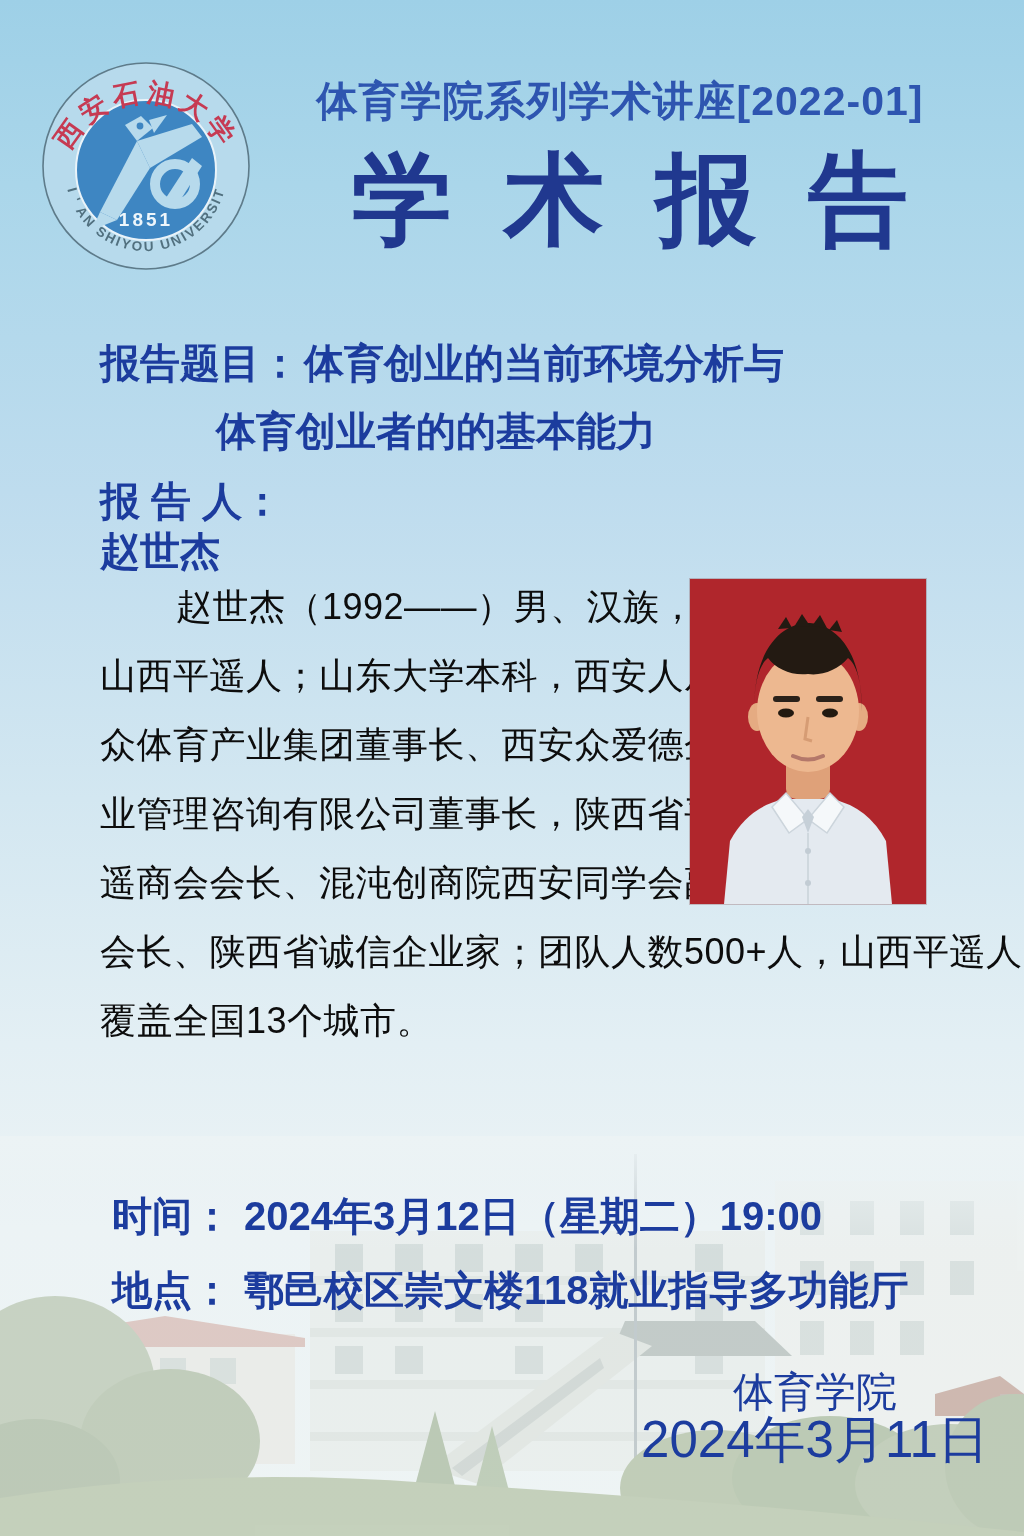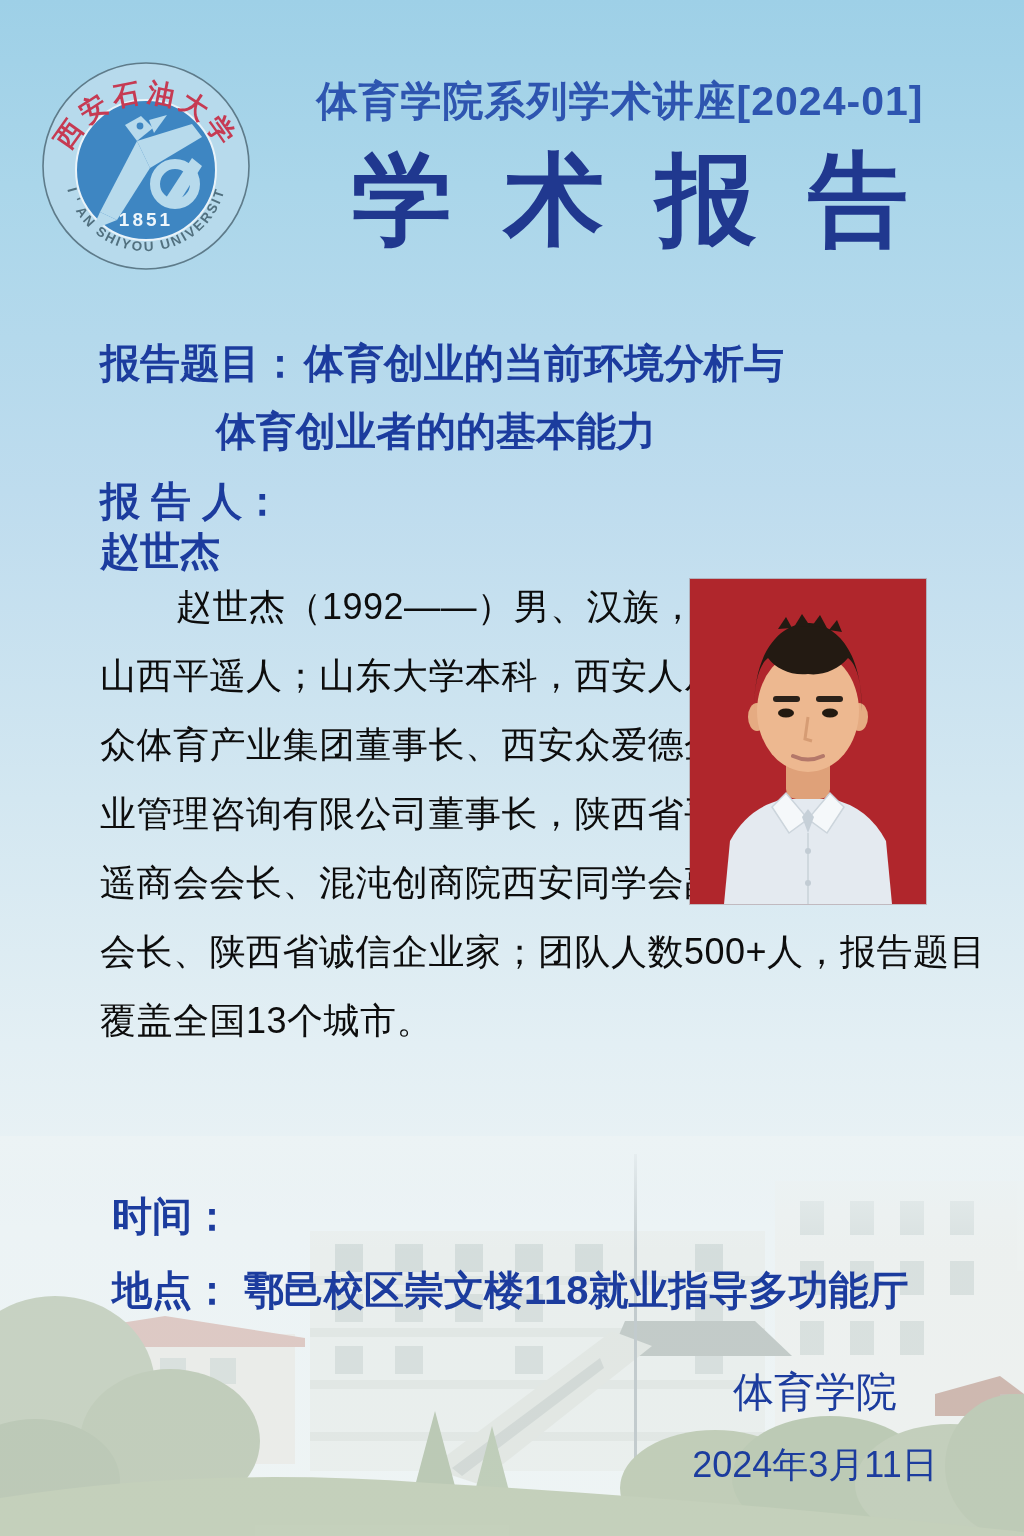--- a/index.html
+++ b/index.html
@@ -35,21 +35,21 @@
   
   .photo{position:absolute;left:590px;top:7px;width:236px;height:325px;box-shadow:0 0 0 1px rgba(120,40,40,.25);}
   
   .schedule{position:absolute;left:112px;top:1192px;color:#1c3c9e;font-weight:600;}
   .sched-row{display:flex;font-size:40px;line-height:48px;white-space:nowrap;}
   .sched-row + .sched-row{margin-top:26px;}
   .sched-label{margin-right:12px;}
   
   .footer{position:absolute;left:610px;top:1368px;width:410px;text-align:center;color:#1c3c9e;font-weight:400;}
   .footer-org{font-size:41px;line-height:48px;}
-  .footer-date{font-size:36px;line-height:48px;margin-top:25px;}
+  .footer-date{font-size:51px;line-height:48px;margin-top:0;}
 </style>
 </head>
 <body>
 
 <div class="poster">
 
   <svg class="backdrop" viewBox="0 0 1024 400" aria-hidden="true">
     <defs>
       <linearGradient id="fadeTop" x1="0" y1="0" x2="0" y2="1">
         <stop offset="0" stop-color="#ecf3f5" stop-opacity="1"></stop>
@@ -143,21 +143,21 @@
     </g>
     <text x="106" y="166" text-anchor="middle" font-size="19" font-weight="bold" letter-spacing="3" fill="#eef6fb" font-family="Liberation Sans, sans-serif">1851</text>
     <text font-size="27" font-weight="bold" fill="#c63a52" letter-spacing="5">
       <textPath href="#arcTop" startOffset="50%" text-anchor="middle">西安石油大学</textPath>
     </text>
     <text font-size="13.5" font-weight="600" fill="#51707f" letter-spacing="2.2" font-family="Liberation Sans, sans-serif">
       <textPath href="#arcBottom" startOffset="50%" text-anchor="middle">XI ' AN SHIYOU UNIVERSITY</textPath>
     </text>
   </svg>
 
-  <div class="series">体育学院系列学术讲座[2024-01]</div>
+  <div class="series">体育学院系列学术讲座[2022-01]</div>
   <div class="title">学术报告</div>
 
   <div class="info">
     <div class="info-row">
       <span class="info-label">报告题目：</span>
       <span>体育创业的当前环境分析与</span>
     </div>
     <div class="topic-line2">体育创业者的的基本能力</div>
     <div class="info-row speaker-row">
       <span class="info-label">报 告 人：</span>
@@ -192,27 +192,28 @@
         <line x1="118" y1="254" x2="118" y2="325" stroke="#cfd8de" stroke-width="2"></line>
         <circle cx="118" cy="272" r="3" fill="#c2ccd4"></circle>
         <circle cx="118" cy="304" r="3" fill="#c2ccd4"></circle>
       </g>
     </svg>
     <div class="bio-line indent">赵世杰（1992——）男、汉族，</div>
     <div class="bio-line">山西平遥人；山东大学本科，西安人从</div>
     <div class="bio-line">众体育产业集团董事长、西安众爱德企</div>
     <div class="bio-line">业管理咨询有限公司董事长，陕西省平</div>
     <div class="bio-line">遥商会会长、混沌创商院西安同学会副</div>
-    <div class="bio-line">会长、陕西省诚信企业家；团队人数500+人，报告题目</div>
+    <div class="bio-line">会长、陕西省诚信企业家；团队人数500+人，山西平遥人</div>
     <div class="bio-line">覆盖全国13个城市。</div>
   </div>
 
   <div class="schedule">
     <div class="sched-row">
       <span class="sched-label">时间：</span>
+      <span>2024年3月12日（星期二）19:00</span>
     </div>
     <div class="sched-row">
       <span class="sched-label">地点：</span>
       <span>鄠邑校区崇文楼118就业指导多功能厅</span>
     </div>
   </div>
 
   <div class="footer">
     <div class="footer-org">体育学院</div>
     <div class="footer-date">2024年3月11日</div>

